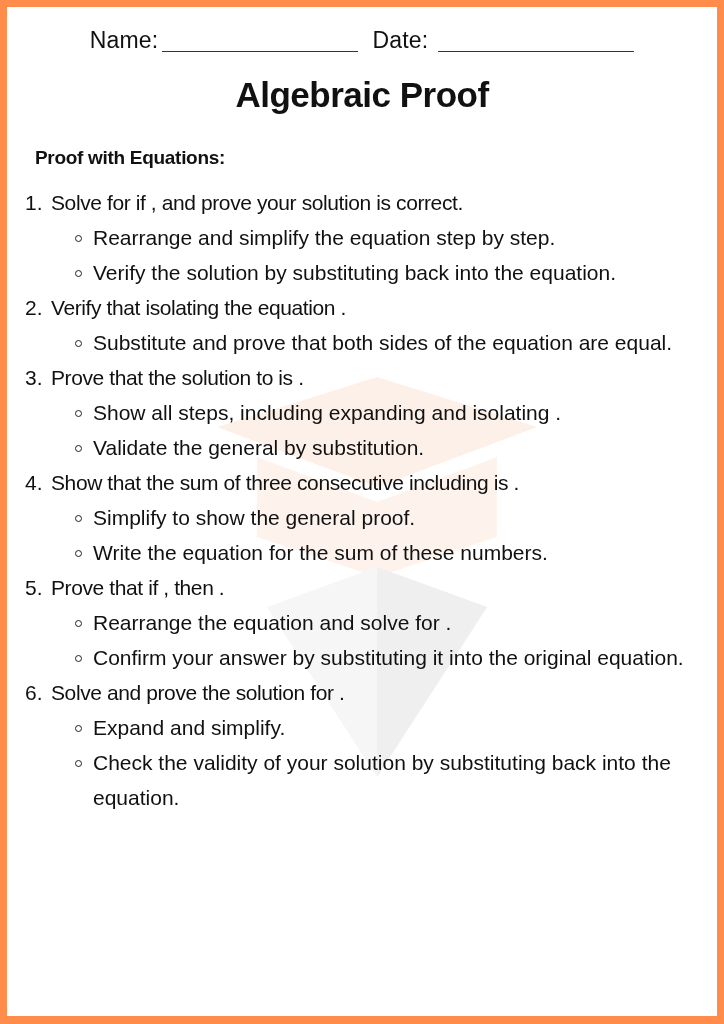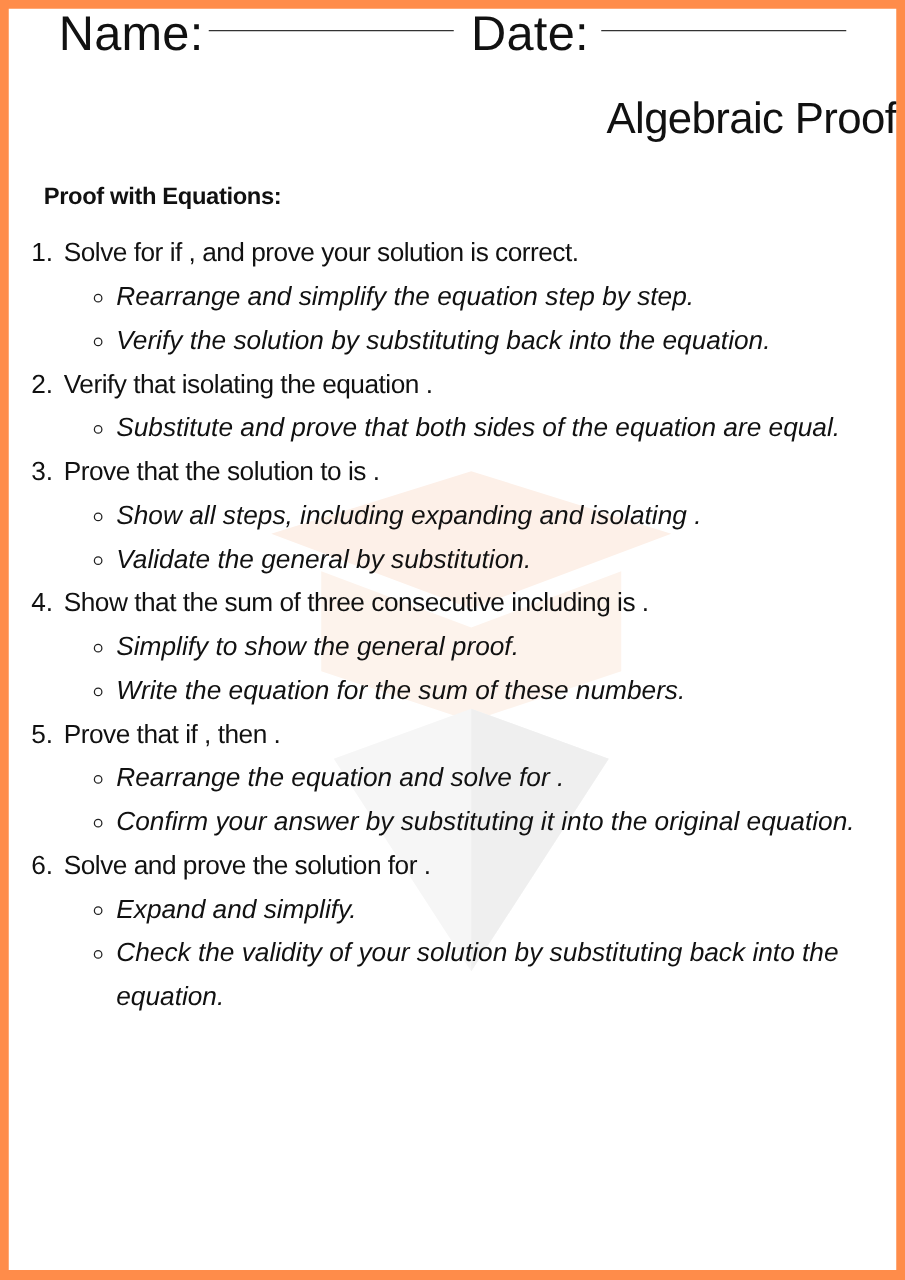--- a/index.html
+++ b/index.html
@@ -19,41 +19,41 @@
       overflow: hidden;
     }
     .watermark {
       position: absolute;
       left: 190px; top: 360px;
       width: 360px; height: 420px;
       pointer-events: none;
     }
     .header-row {
       position: absolute;
-      top: 0; left: 0; width: 100%;
-      display: flex; justify-content: center; align-items: center;
-      font-size: 39px;
+      top: 12px; left: 0; width: 100%;
+      display: flex; justify-content: center; align-items: flex-end;
+      font-size: 23px;
       letter-spacing: 0.2px;
       font-weight: 400;
       gap: 0;
     }
     .header-row .lbl { line-height: 42px; }
     .blank-line {
       display: inline-block;
       border-bottom: 1.5px solid #333;
       height: 1px;
       margin-bottom: 9px;
     }
     .blank-name { width: 196px; margin-left: 4px; margin-right: 14px; }
     .blank-date { width: 196px; margin-left: 10px; }
     .title {
       position: absolute;
       top: 68px; left: 0; width: 100%;
-      text-align: right;
-      font-size: 35px; font-weight: 400;
+      text-align: center;
+      font-size: 35px; font-weight: 700;
       letter-spacing: -0.5px;
     }
     .section-heading {
       position: absolute;
       top: 140px; left: 28px;
       font-size: 19px; font-weight: 700;
       letter-spacing: -0.3px;
     }
     .list {
       position: absolute;
@@ -62,21 +62,21 @@
       list-style: none;
     }
     .q {
       position: relative;
       font-size: 21px;
       line-height: 35px;
     }
     .q-row { display: flex; }
     .q-num { width: 26px; flex: 0 0 auto; font-weight: 400; }
     .q-text { font-weight: 400; letter-spacing: -0.4px; }
-    .subs { list-style: none; margin: 0; padding: 0 0 0 46px; font-style: italic; }
+    .subs { list-style: none; margin: 0; padding: 0 0 0 46px; }
     .sub {
       position: relative;
       padding-left: 22px;
       font-size: 21px;
       line-height: 35px;
       font-weight: 400;
     }
     .bullet {
       position: absolute;
       left: 4px; top: 15px;

